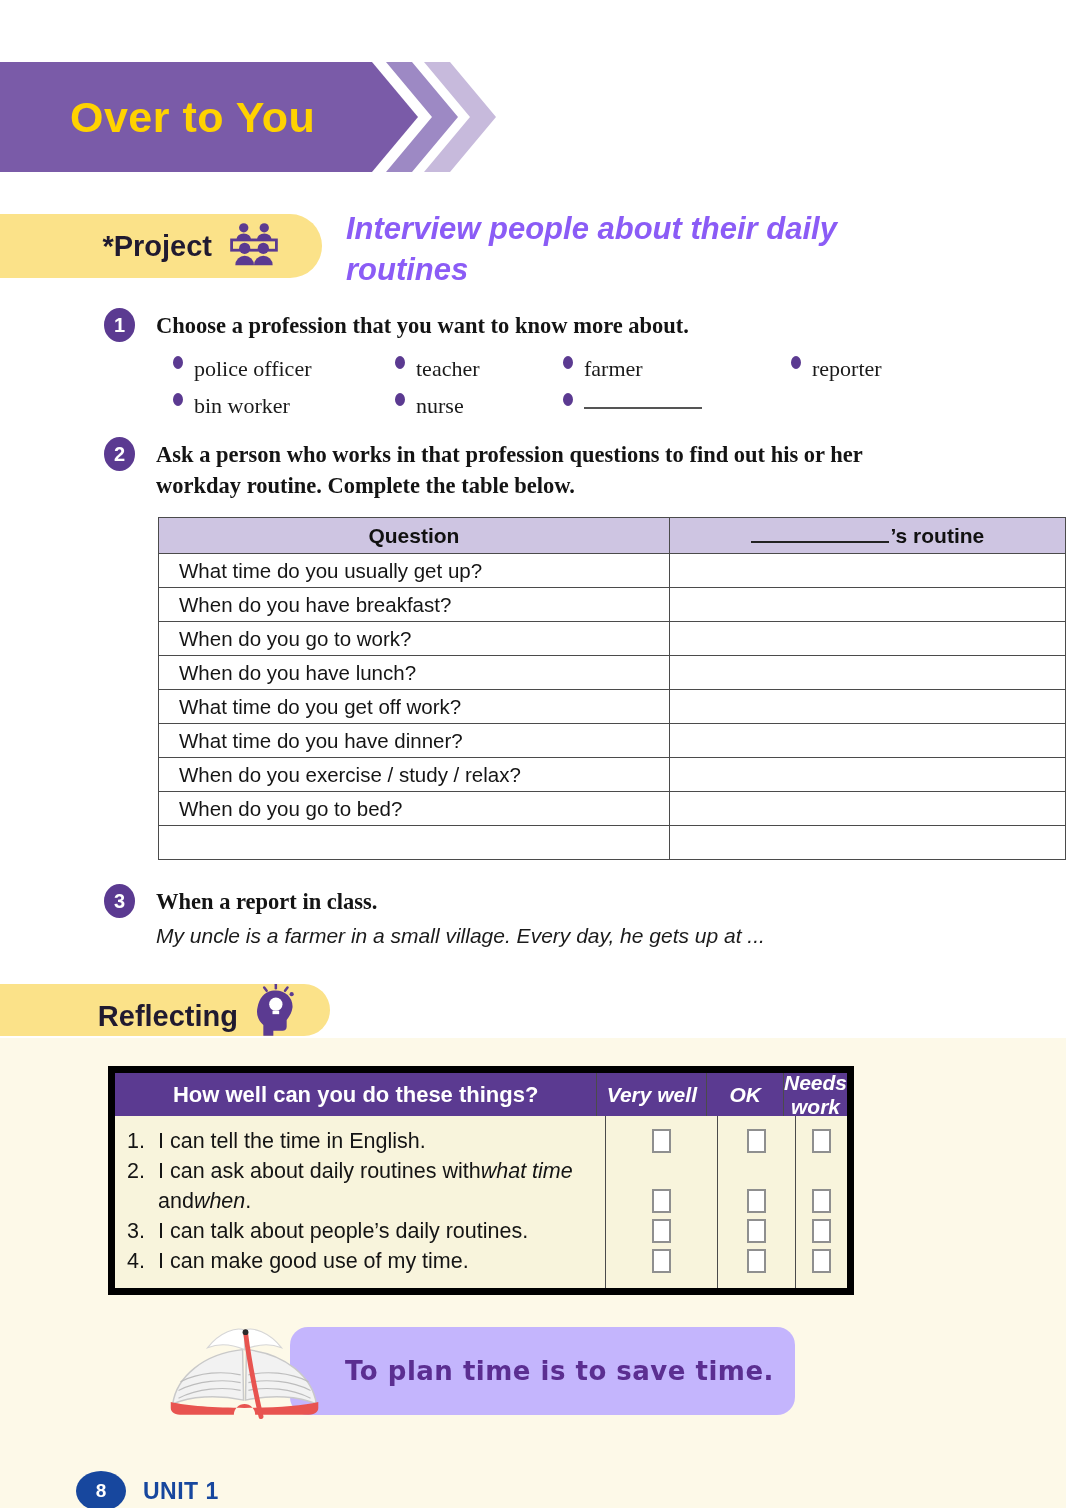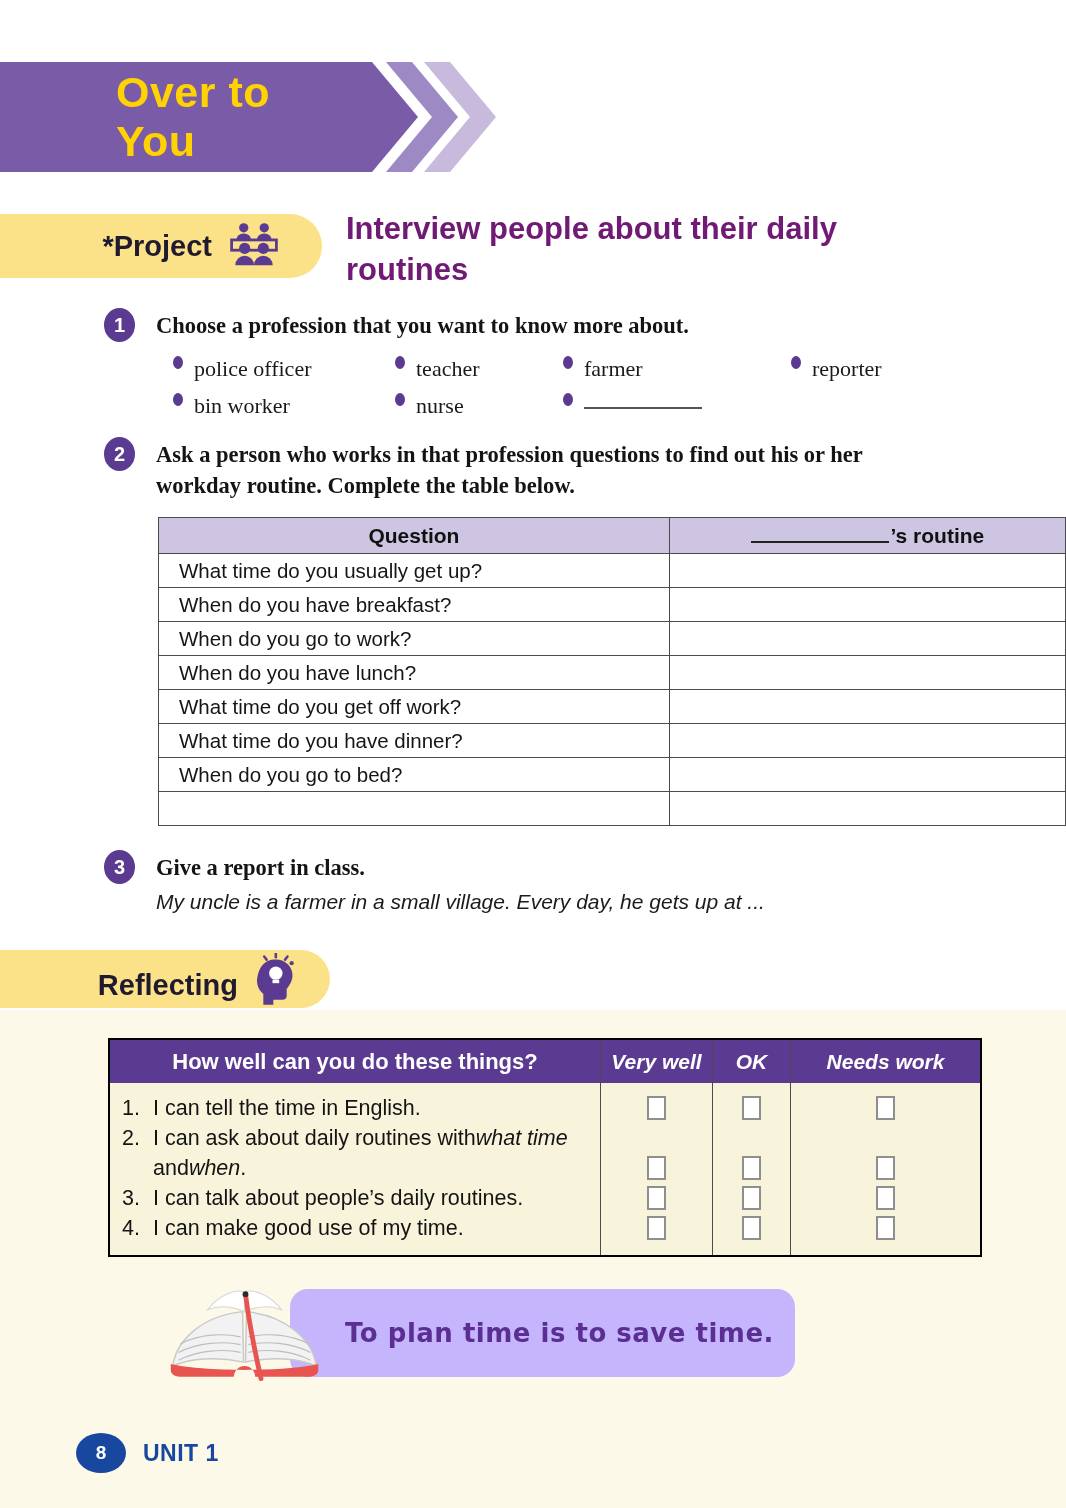--- a/index.html
+++ b/index.html
@@ -6,32 +6,32 @@
   html,body { background:#ffffff; }
   .page{
     width:1066px; height:1508px; background:#ffffff; position:relative;
     display:flex; flex-direction:column; overflow:hidden;
     font-family:"Liberation Sans", sans-serif;
   }
   
   .over-banner{ margin-top:62px; display:flex; height:110px; }
   .over-rect{ width:346px; background:#7a5ba8; display:flex; align-items:center; }
   .over-rect span{
-    font-size:43px; font-weight:bold; color:#ffd200; padding-left:116px; letter-spacing:.5px;
+    font-size:43px; font-weight:bold; color:#ffd200; padding-left:70px; letter-spacing:.5px;
   }
   
   .project-row{ margin-top:42px; display:flex; align-items:flex-start; }
   .project-pill{
     width:322px; height:64px; background:#fbe289; border-radius:0 34px 34px 0;
     display:flex; align-items:center; justify-content:flex-end; gap:14px; padding-right:40px; flex:none;
   }
   .project-label{ font-size:29px; font-weight:bold; color:#201a30; }
   .project-title{
     margin-left:24px; margin-top:-6px; font-size:31px; line-height:41px;
-    font-weight:bold; color:#701a75;
+    font-weight:bold; color:#8b5cf6;font-style:italic;
   }
   
   .step{ display:flex; margin-left:104px; margin-top:18px; }
   .badge{
     min-width:31px; height:34px; border-radius:50%; background:#5b3a91; color:#fff;
     font-weight:bold; font-size:20px; display:flex; align-items:center; justify-content:center;
     margin-right:21px; flex:none;
   }
   .step-text{
     font-family:"Liberation Serif", serif; font-weight:700; font-size:22.5px;
@@ -58,21 +58,21 @@
     font-style:italic; font-size:21px; color:#1b1b1b; margin-top:7px;
     font-family:"Liberation Sans", sans-serif;
   }
   
   .reflect-banner{
     margin-top:36px; width:330px; height:58px; background:#fbe289; border-radius:0 30px 30px 0;
     display:flex; align-items:center; justify-content:flex-end; gap:12px; padding-right:30px;
   }
   .reflect-label{ font-size:29px; font-weight:bold; color:#201a30;margin-top:12px; }
   .cream{ flex:1; background:#fdf9e8; margin-top:2px; }
-  .rt{ margin:28px 0 0 108px; width:874px; border:2px solid #000000; }
+  .rt{ margin:28px 0 0 108px; width:746px; border:7px solid #000000; }
   .rt-head{ display:flex; background:#5b3a91; color:#fff; font-weight:bold; align-items:center; height:43px; }
   .rt-c1{ width:490px; text-align:center; font-size:22px; }
   .rt-c2{ width:112px; text-align:center; font-size:21px; }
   .rt-c3{ width:78px;  text-align:center; font-size:21px; }
   .rt-c4{ flex:1; text-align:center; font-size:21px; }
   .rt-head .rt-c2,.rt-head .rt-c3,.rt-head .rt-c4{ border-left:1.5px solid #4b4b4b; height:100%; display:flex; align-items:center; justify-content:center;font-style:italic; }
   .rt-body{ display:flex; background:#f8f4dc; }
   .rt-q{ width:490px; padding:10px 0 12px 12px; }
   .rt-line{ display:flex; align-items:center; height:30px; font-size:21.5px; color:#141414; }
   .rt-num{ width:31px; flex:none; }
@@ -215,34 +215,38 @@
         </tr>
       <tr>
           <td>What time do you get off work?</td>
           <td></td>
         </tr>
       <tr>
           <td>What time do you have dinner?</td>
           <td></td>
         </tr>
       <tr>
+          <td>When do you exercise / study / relax?</td>
+          <td></td>
+        </tr>
+      <tr>
           <td>When do you go to bed?</td>
           <td></td>
         </tr>
       <tr>
           <td></td>
           <td></td>
         </tr>
     </tbody>
   </table>
 
   <div class="step" style="margin-top:24px;">
     <div class="badge">3</div>
     <div>
-      <div class="step-text">Give a report in class.</div>
+      <div class="step-text">When a report in class.</div>
       <div class="example">My uncle is a farmer in a small village. Every day, he gets up at ...</div>
     </div>
   </div>
 
   <div class="reflect-banner">
     <span class="reflect-label">Reflecting</span>
     <svg width="50" height="52" viewBox="0 0 60 62">
       <path d="M26,8 C40,5 52,15 51,28 C50,35 47,39 44,43 L44,51 C44,54 42,56 39,56 L28,56 L28,62 L16,62 L16,49 C10,44 7,36 9,28 C11,17 17,10 26,8 Z" fill="#5b3a91"></path>
       <circle cx="31" cy="24" r="8" fill="#ffffff"></circle>
       <rect x="27" y="32" width="8" height="4" fill="#ffffff"></rect>

